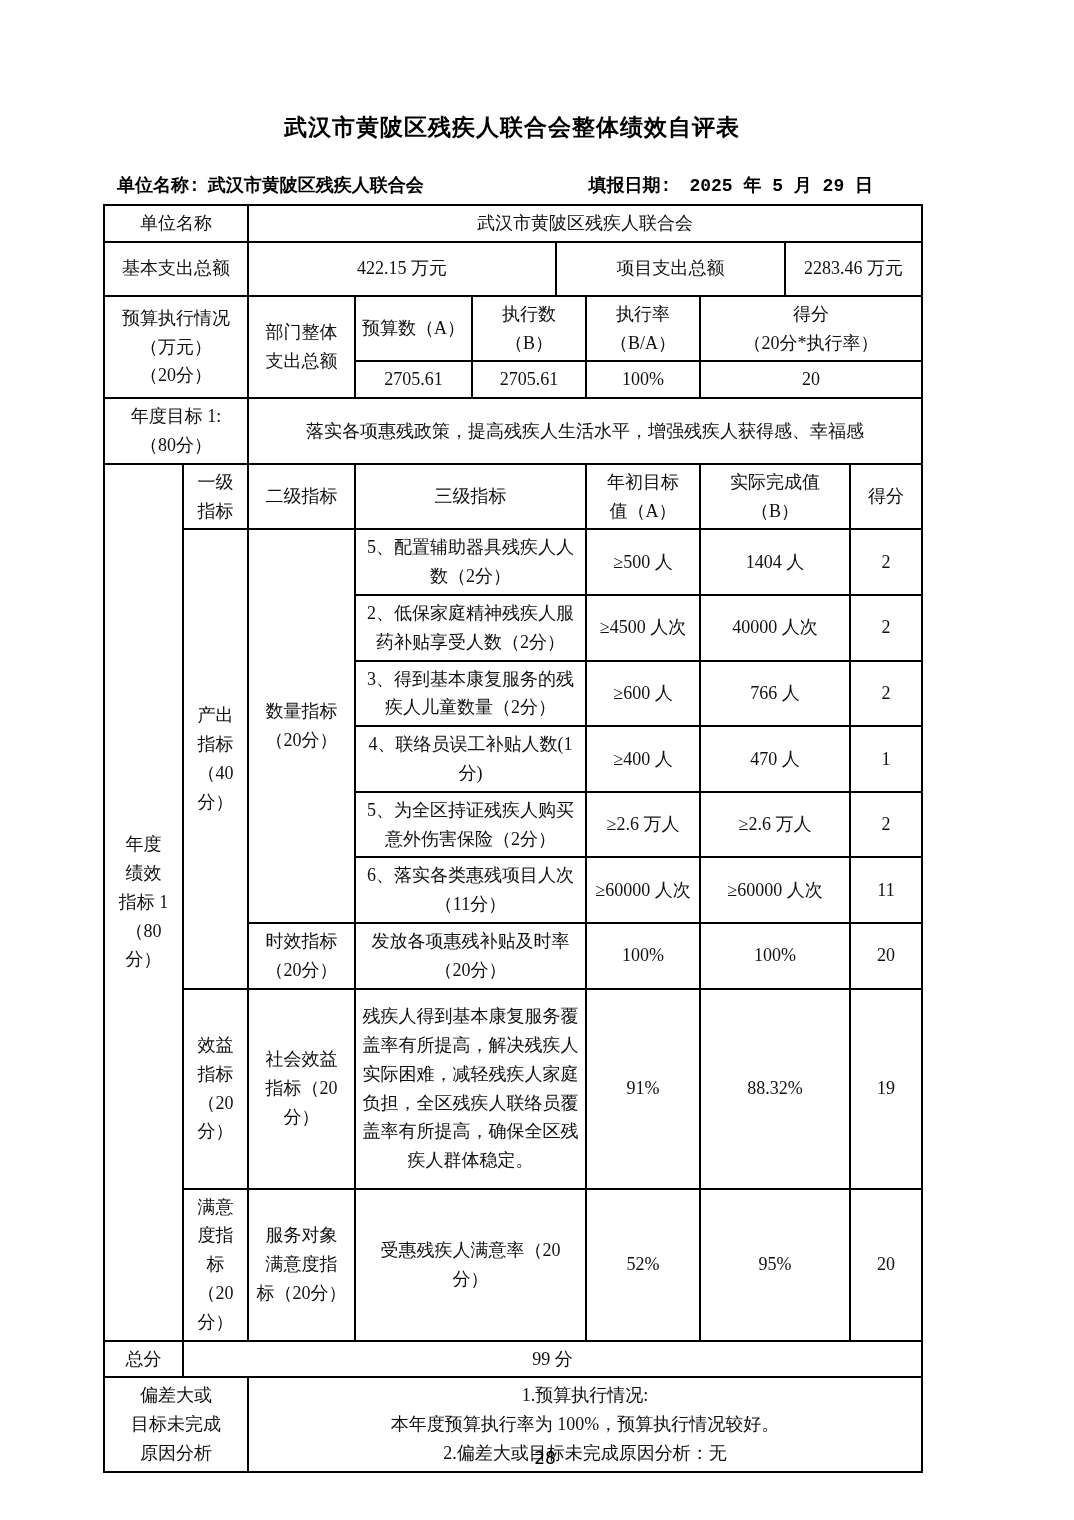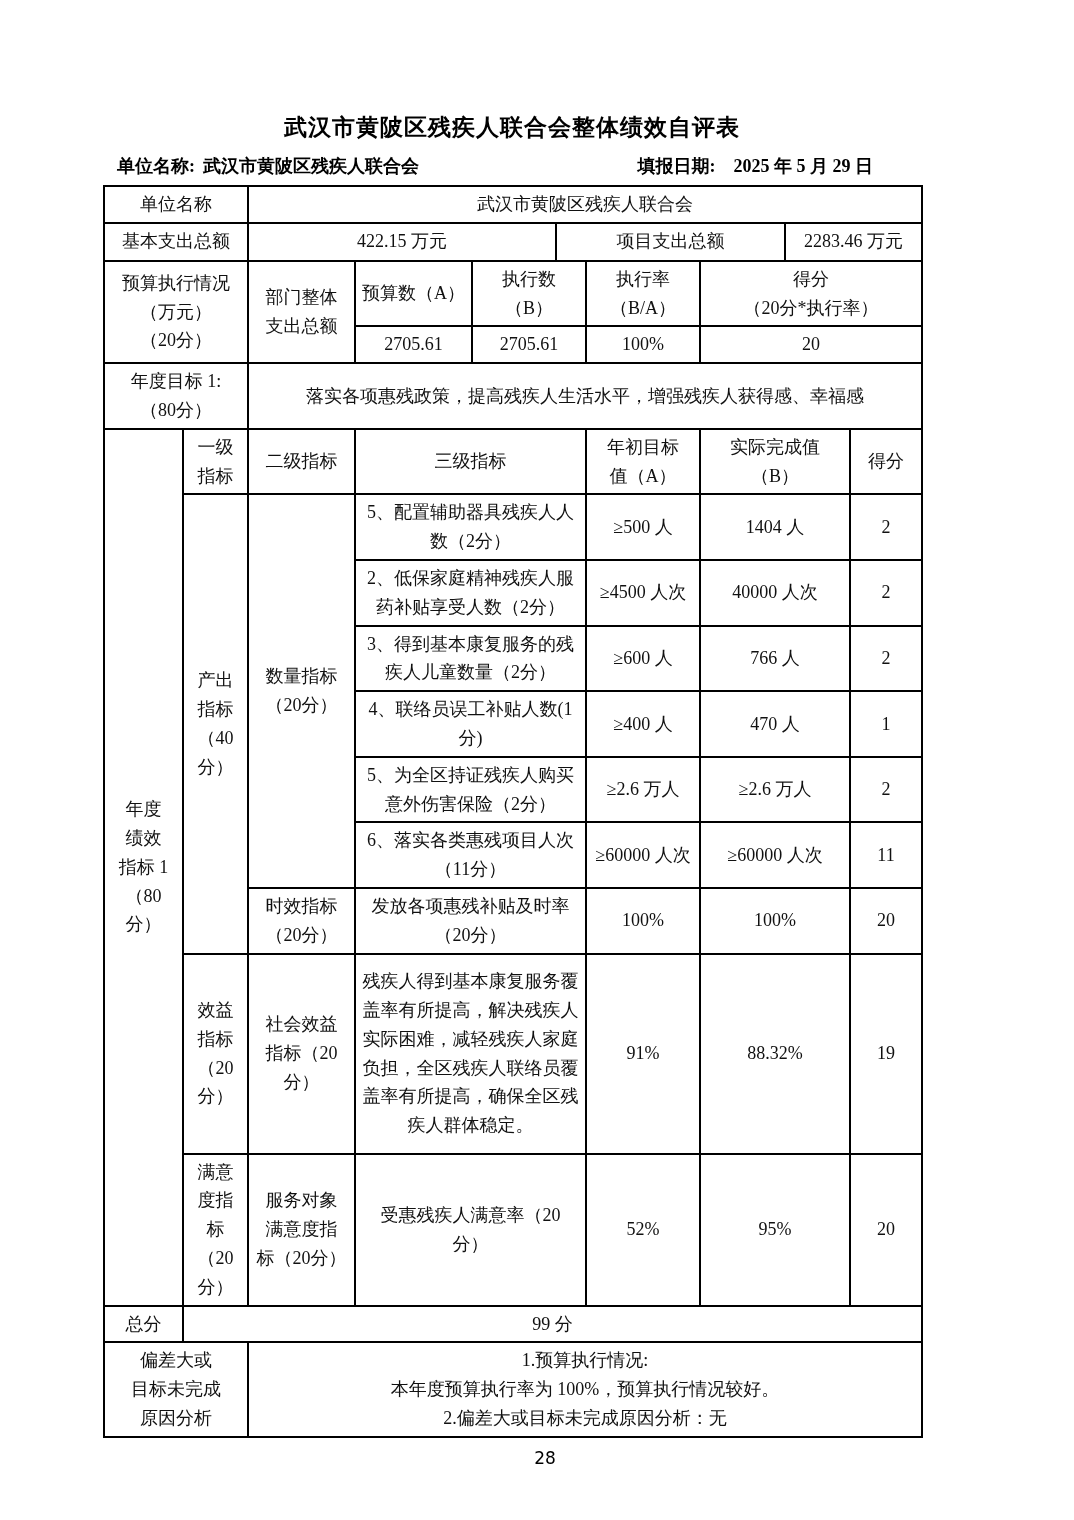--- a/index.html
+++ b/index.html
@@ -26,25 +26,25 @@
     font-family: "DejaVu Sans", sans-serif;
     font-weight: 700;
     font-size: 23px;
     letter-spacing: 1px;
     color: #000000;
   }
   .meta-line {
     display: flex;
     justify-content: space-between;
     align-items: baseline;
-    margin-top: 11px;
+    margin-top: 30px;
     margin-bottom: 7px;
     padding-left: 14px;
     padding-right: 48px;
-    font-family: Liberation Serif, serif;
+    font-family: Liberation Mono, monospace;
     font-weight: 700;
     font-size: 18px;
     color: #000000;
   }
   .meta-item .meta-value { margin-left: 8px; }
   .meta-item.date .meta-value { margin-left: 18px; }
   table.eval {
     border-collapse: collapse;
     table-layout: fixed;
     width: 818px;
@@ -101,21 +101,21 @@
           <col style="width:114px">
           <col style="width:85px">
           <col style="width:65px">
           <col style="width:72px">
       </colgroup>
       <tbody>
         <tr style="height:26px">
           <td colspan="2">单位名称</td>
           <td colspan="8">武汉市黄陂区残疾人联合会</td>
         </tr>
-        <tr style="height:38px">
+        <tr style="height:54px">
           <td colspan="2">基本支出总额</td>
           <td colspan="3">422.15 万元</td>
           <td colspan="3">项目支出总额</td>
           <td colspan="2">2283.46 万元</td>
         </tr>
         <tr style="height:52px">
           <td colspan="2" rowspan="2" class="pre">预算执行情况
 （万元）
 （20分）</td>
           <td rowspan="2" class="pre">部门整体

